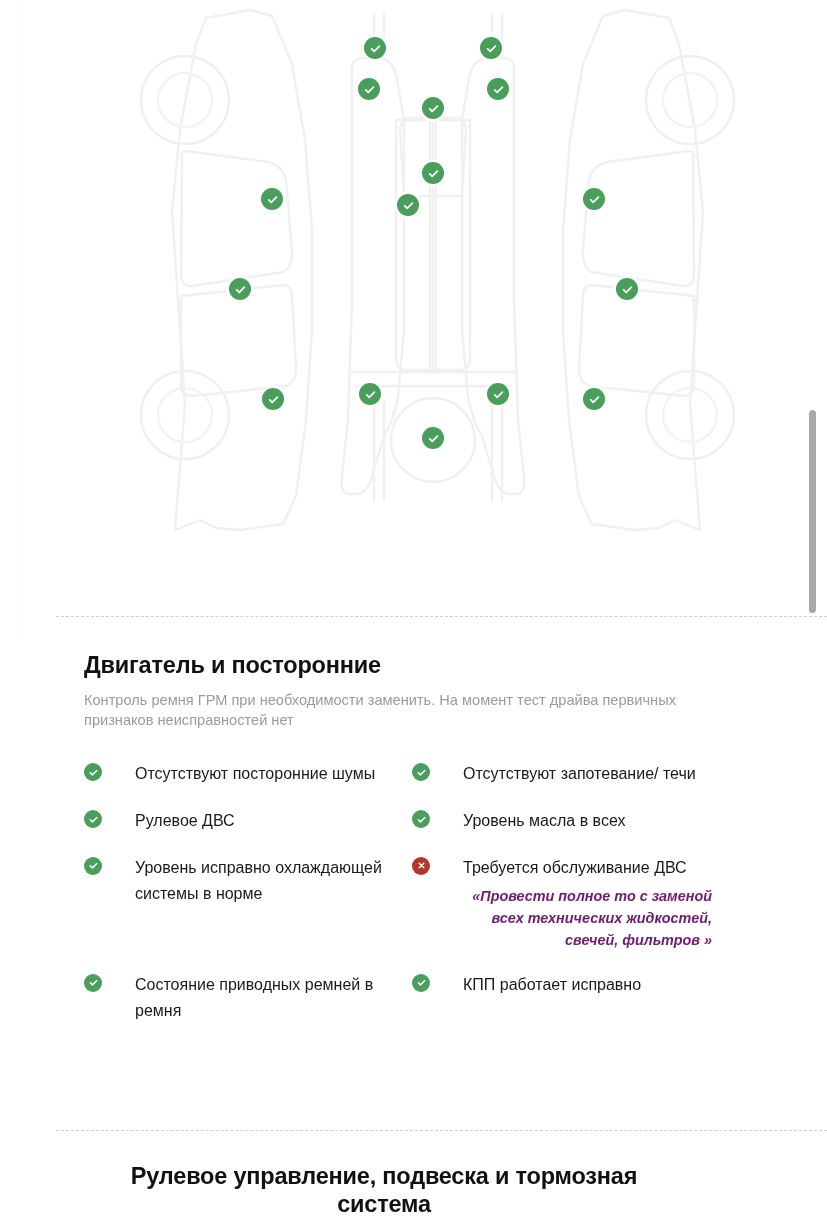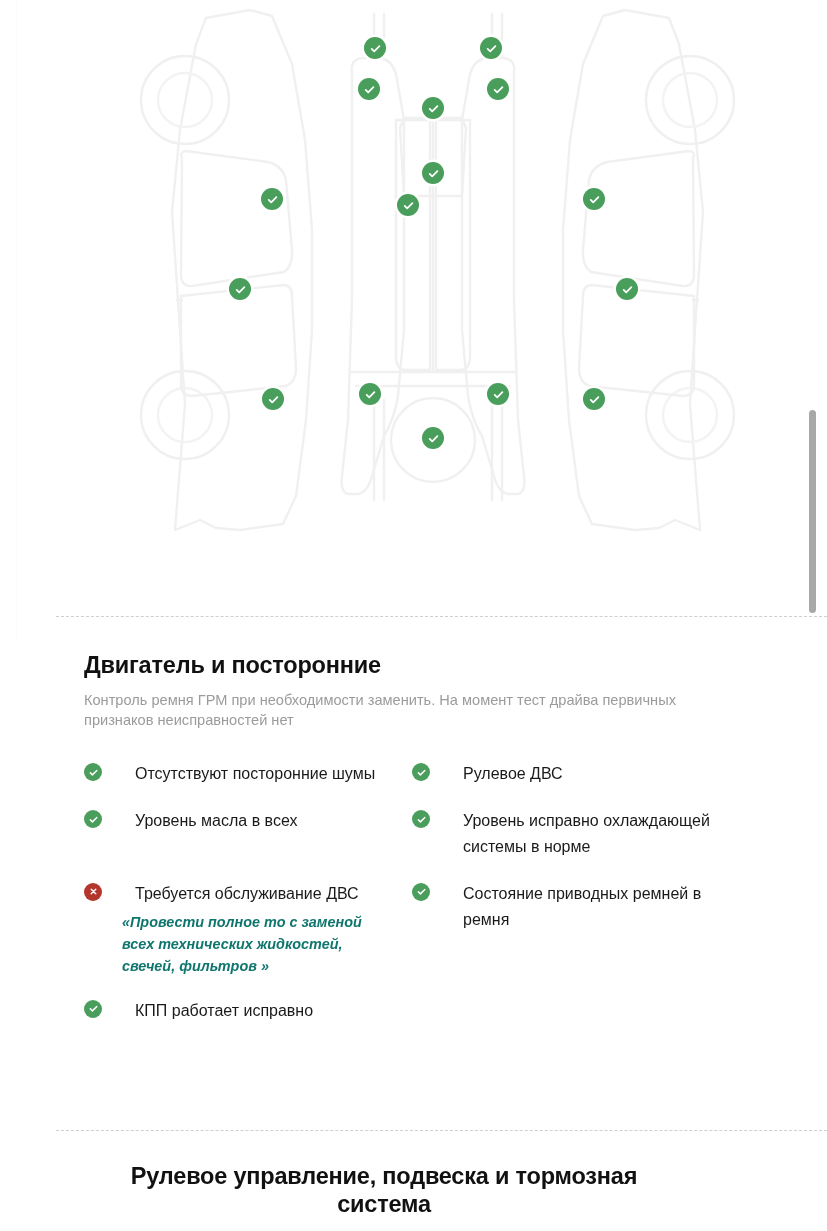--- a/index.html
+++ b/index.html
@@ -162,25 +162,25 @@
     margin-left: 33px;
     max-width: 250px;
   }
   .check-cell.right .check-label { max-width: 252px; }
 
   .check-note {
     font-size: 14.4px;
     font-style: italic;
     font-weight: bold;
     line-height: 1.53;
-    color: #0f766e;
+    color: #701a75;
     margin: 4px 0 0 0;
     padding-left: 20px;
     max-width: 262px;
-    text-align: left;
+    text-align: right;
   }
 
   #section-steering { top: 1163px; text-align: center; }
   #section-steering .section-title { max-width: 600px; }
 </style>
 </head>
 <body>
 
 <div class="page-edge-rule"></div>
 
@@ -374,20 +374,30 @@
       <div class="check-cell left">
         <span class="status-icon ok">
           <svg viewBox="0 0 24 24">
             <path d="M5 12.6l4.6 4.6L19.2 7.6" fill="none" stroke="#ffffff" stroke-width="3.2" stroke-linecap="round" stroke-linejoin="round"></path>
           </svg>
         </span>
         <div style="display: block;">
           <div class="check-label">Отсутствуют посторонние шумы</div>
         </div>
       </div>
+      <div class="check-cell right">
+        <span class="status-icon ok">
+          <svg viewBox="0 0 24 24">
+            <path d="M5 12.6l4.6 4.6L19.2 7.6" fill="none" stroke="#ffffff" stroke-width="3.2" stroke-linecap="round" stroke-linejoin="round"></path>
+          </svg>
+        </span>
+        <div style="display: block;">
+          <div class="check-label">Отсутствуют запотевание/ течи</div>
+        </div>
+      </div>
       <div class="check-cell left">
         <span class="status-icon ok">
           <svg viewBox="0 0 24 24">
             <path d="M5 12.6l4.6 4.6L19.2 7.6" fill="none" stroke="#ffffff" stroke-width="3.2" stroke-linecap="round" stroke-linejoin="round"></path>
           </svg>
         </span>
         <div style="display: block;">
           <div class="check-label">Рулевое ДВС</div>
         </div>
       </div>

